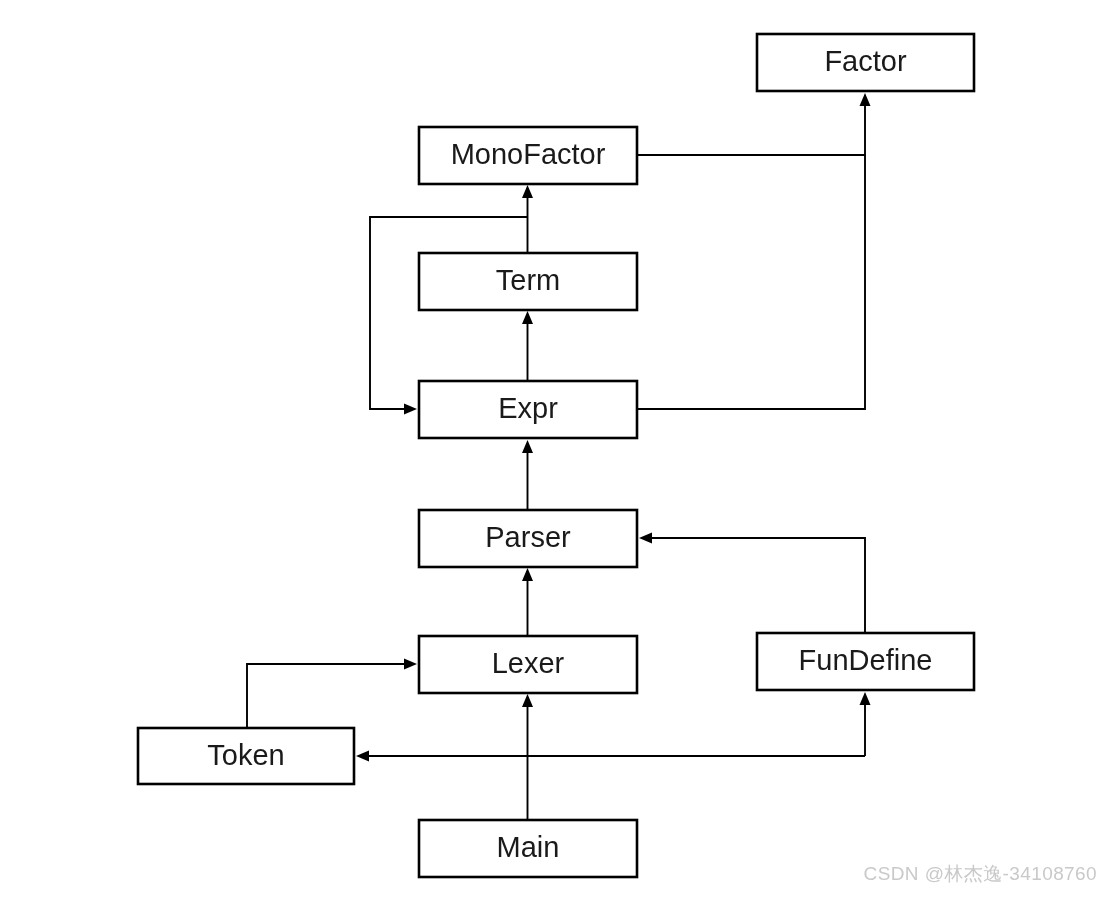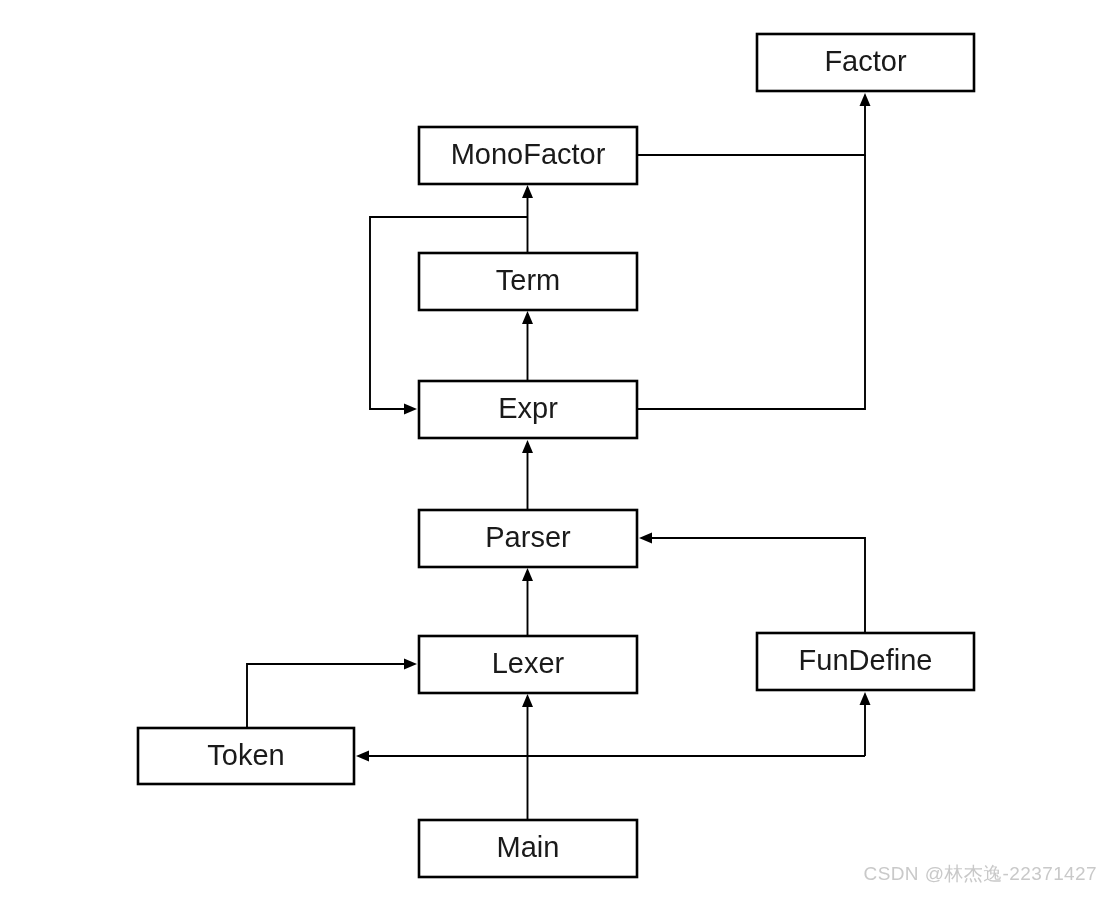--- a/index.html
+++ b/index.html
@@ -118,14 +118,14 @@
         <g>
           <rect x="138" y="725" width="216" height="56" class="node-box"></rect>
           <text x="246" y="754" class="node-label">Token</text>
         </g>
         <g>
           <rect x="419" y="817" width="218" height="57" class="node-box"></rect>
           <text x="528" y="846.5" class="node-label">Main</text>
         </g>
       </g>
   </svg>
-  <div class="watermark">CSDN @林杰逸-22371427</div>
+  <div class="watermark">CSDN @林杰逸-34108760</div>
 </div>
 
 </body></html>

